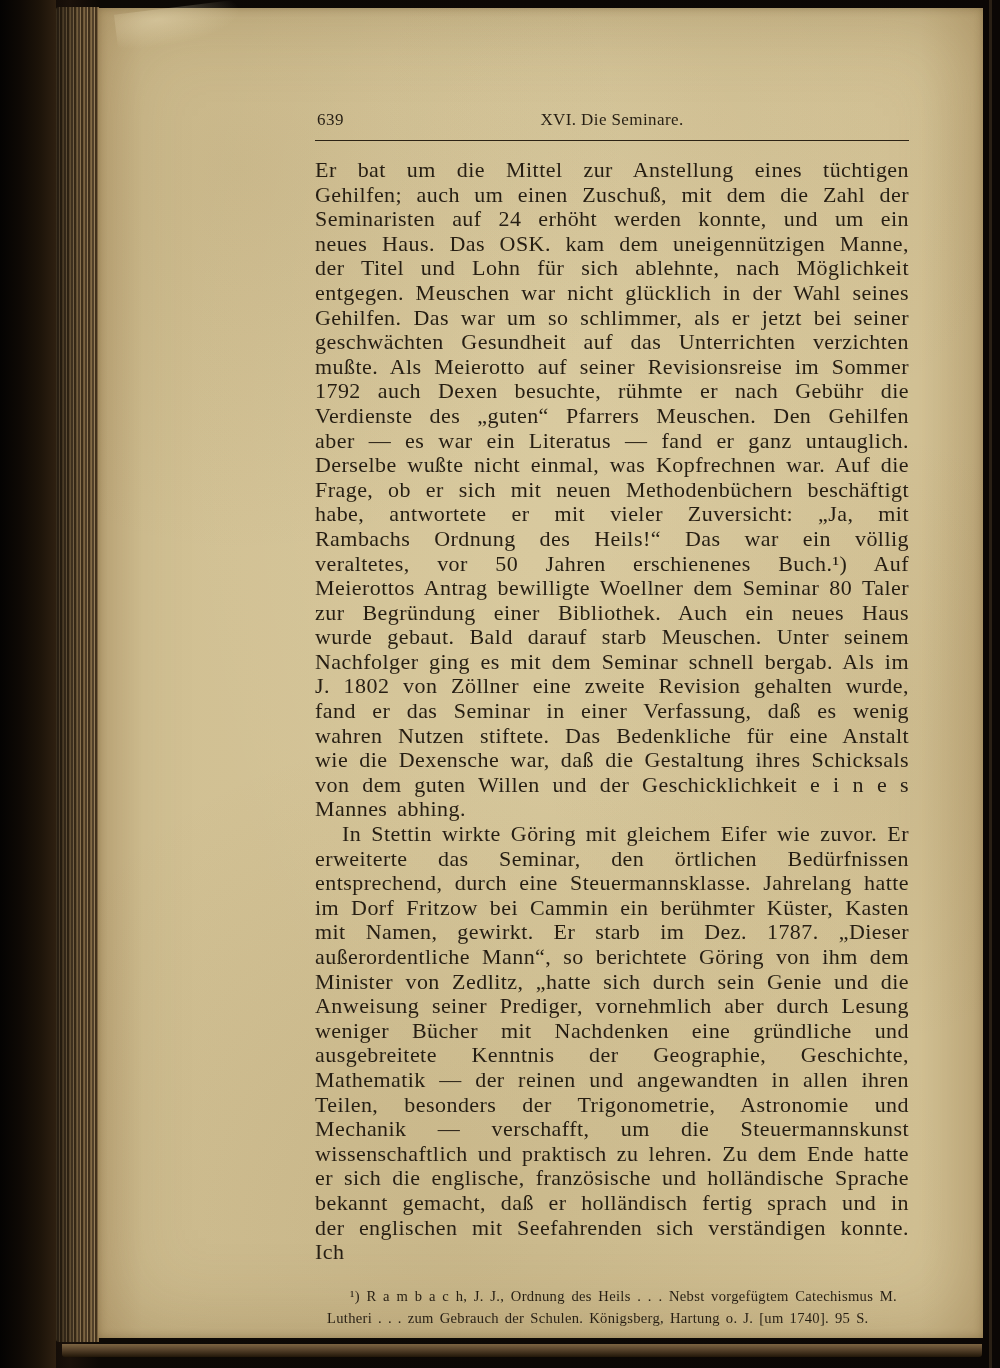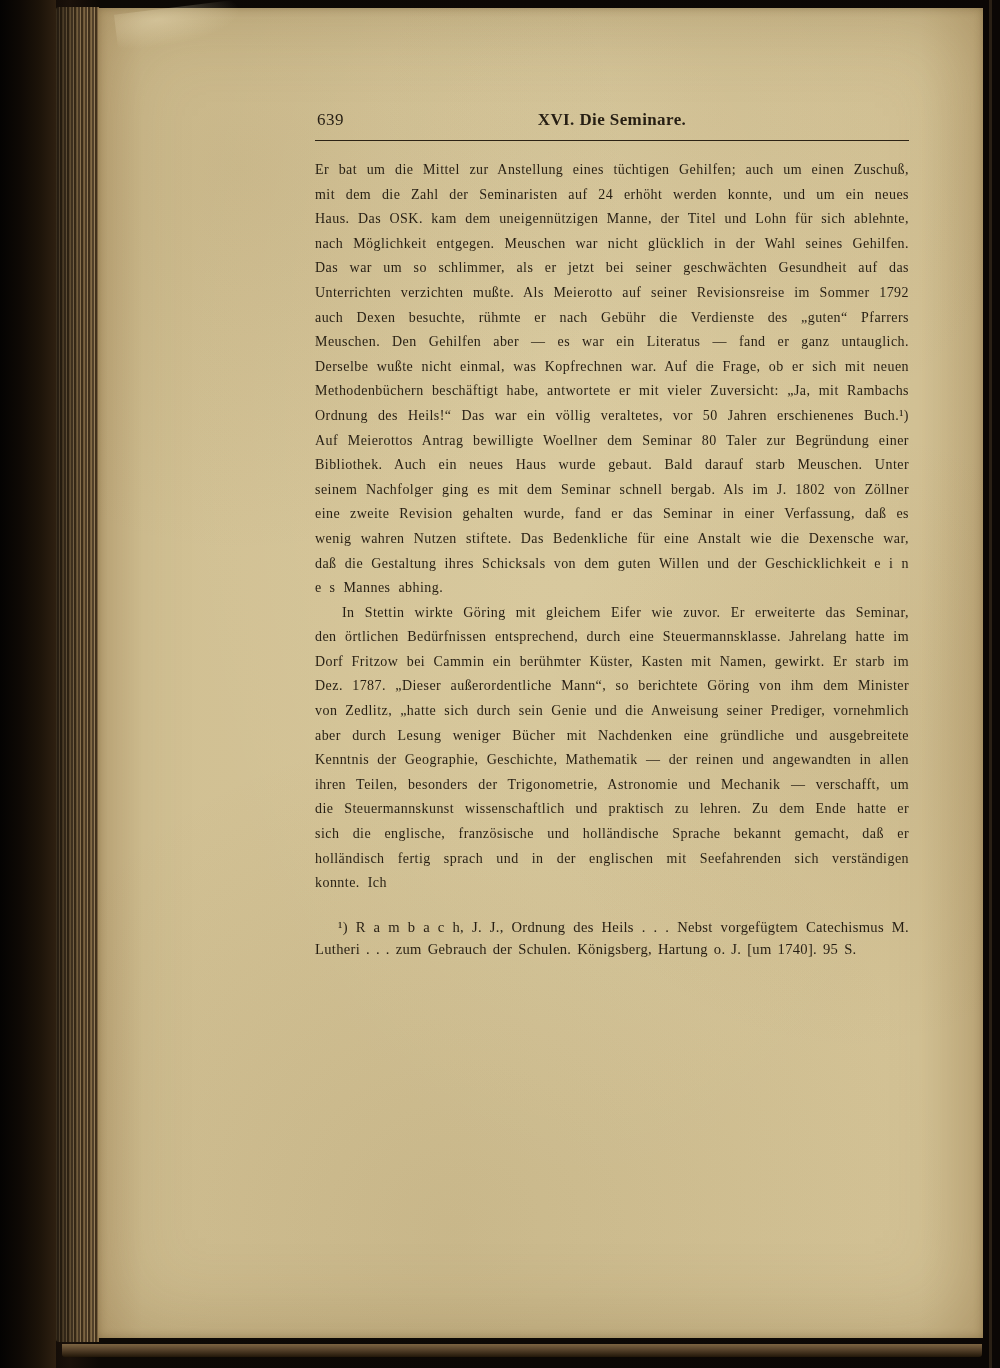--- a/index.html
+++ b/index.html
@@ -112,32 +112,31 @@
   }
   .page-number {
     position: absolute;
     left: 2px; top: 0;
     letter-spacing: 0.5px;
   }
   .chapter-title {
     display: block;
     text-align: center;
     letter-spacing: 0.4px;
-    font-weight: bold;
   }
 
   .header-rule {
     border: none;
     border-top: 1.6px solid #2c2315;
     margin: 8px 0 0 0;
   }
 
   .body-text {
     margin-top: 17px;
-    font-size: 14px;
+    font-size: 22px;
     line-height: 24.6px;
     text-align: justify;
     letter-spacing: 0.45px;
     word-spacing: 4px;
   }
   .body-text p {
     margin: 0;
   }
   .body-text p.indented {
     text-indent: 27px;
@@ -145,21 +144,21 @@
 
   .footnote {
     margin-top: 21px;
     font-size: 14.6px;
     line-height: 21.8px;
     text-align: justify;
     letter-spacing: 0.3px;
     word-spacing: 2px;
   }
   .footnote p {
-    margin: 0;
+    margin: 12px;
     text-indent: 23px;
   }
 </style>
 </head>
 <body>
 
 <div class="scan">
 
   <div class="left-gutter"></div>
   <div class="page-edges-left"></div>

